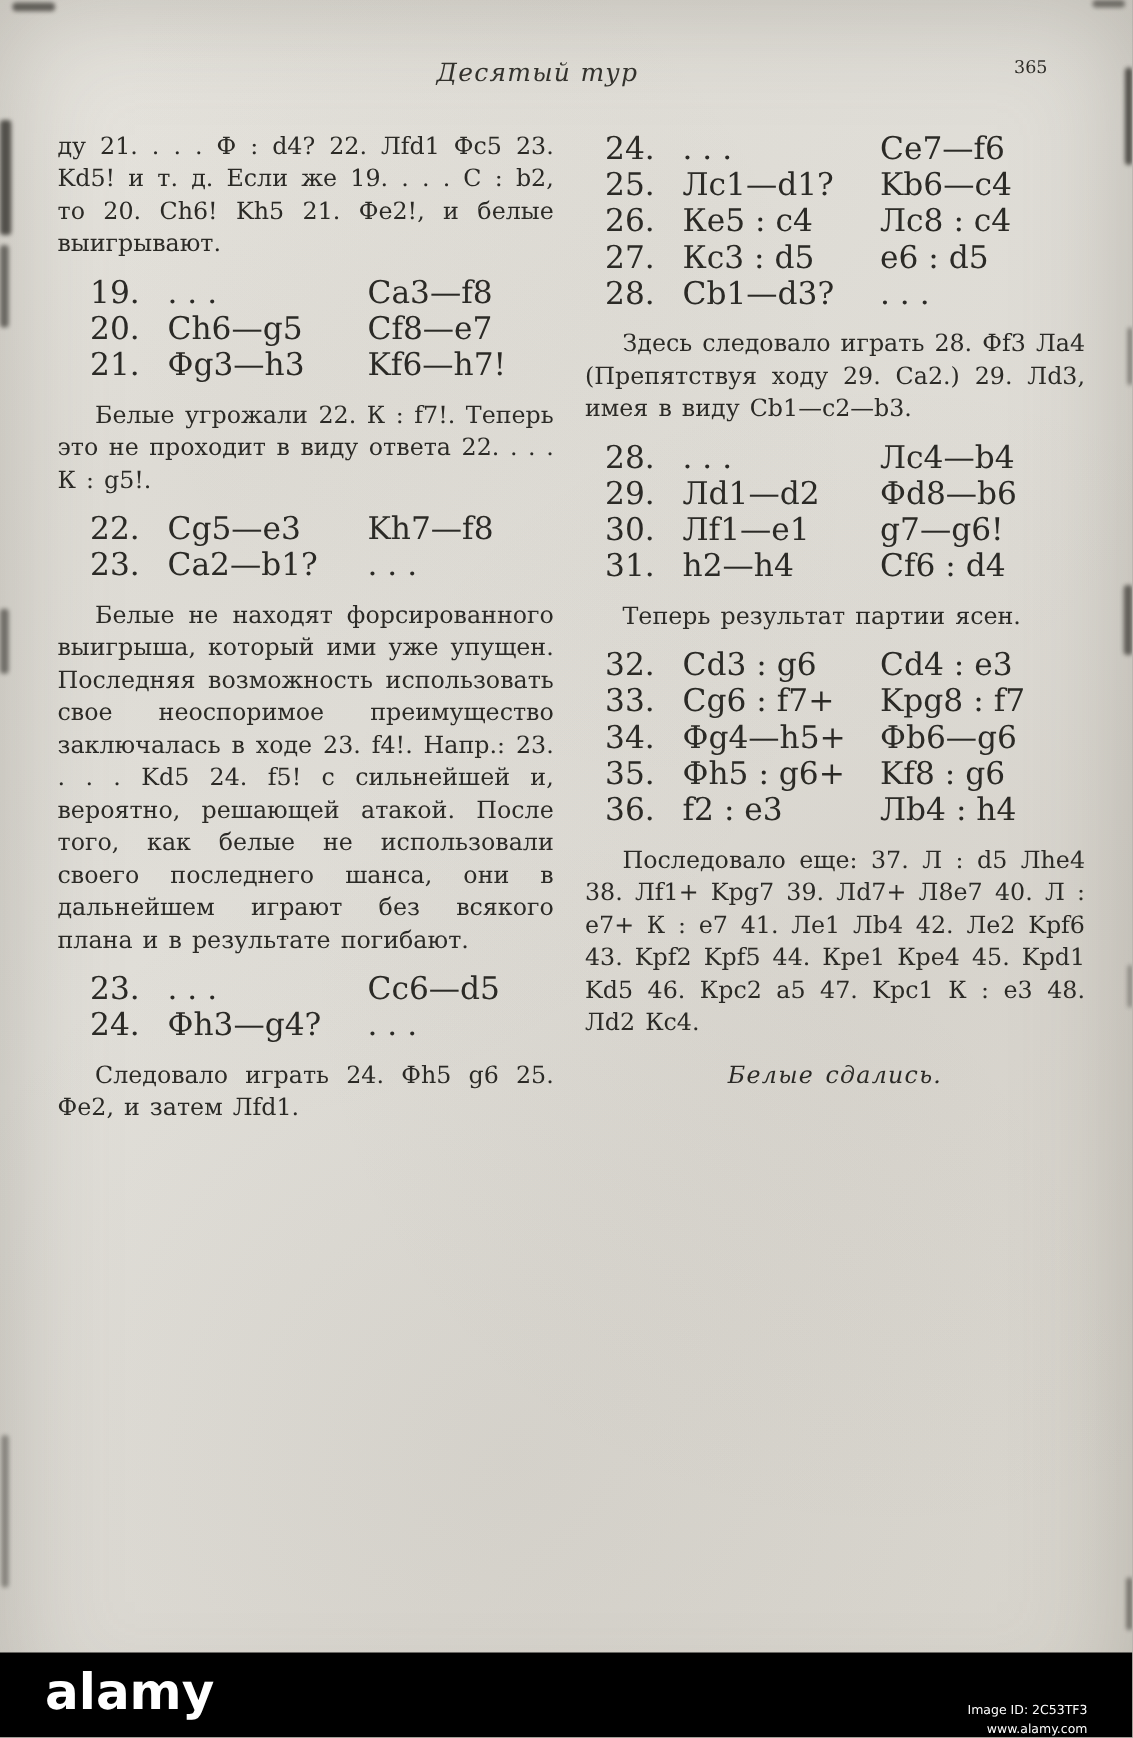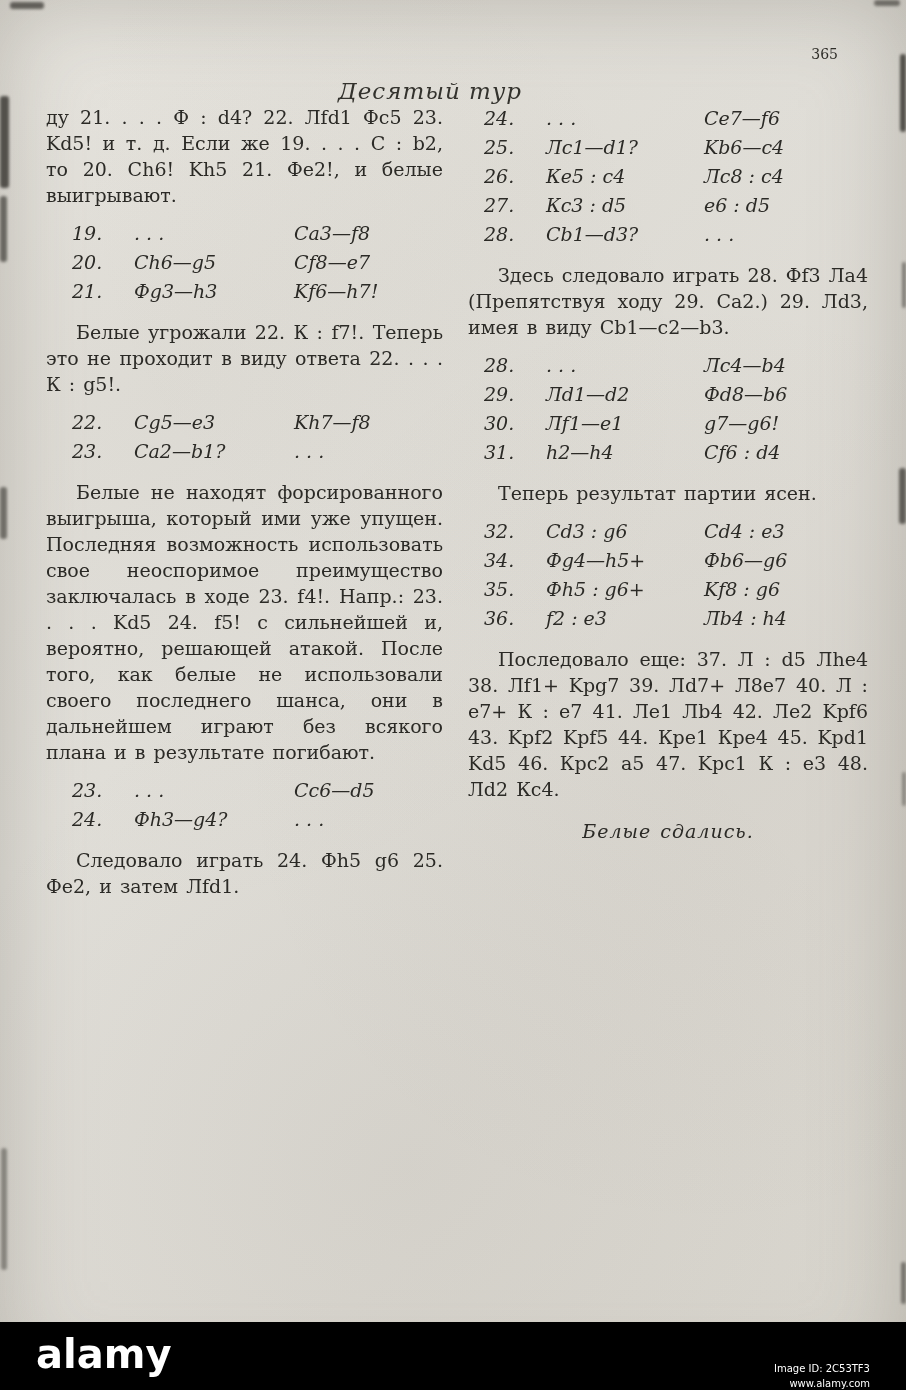--- a/index.html
+++ b/index.html
@@ -17,36 +17,36 @@
     background:
       radial-gradient(circle at 18% 28%, rgba(120,110,95,.07), transparent 42%),
       radial-gradient(circle at 78% 55%, rgba(110,100,88,.06), transparent 45%),
       radial-gradient(circle at 45% 84%, rgba(100,95,85,.07), transparent 40%),
       radial-gradient(circle at 60% 12%, rgba(130,120,100,.05), transparent 35%);
   }
 
   .header { position:absolute; top:46px; left:0; width:100%; height:30px; }
   .running-title {
     position:absolute; left:318px; width:224px; text-align:center;
-    font-style:italic; font-size:23px; letter-spacing:1px; color:#33322d;margin-top:32px;
+    font-style:italic; font-size:20px; letter-spacing:1px; color:#33322d;
   }
   .page-number {
     position:absolute; right:68px; font-size:14px; color:#2e2d28;
   }
 
   .col { position:absolute; top:94px; font-size:19px; line-height:26px; }
   .col-left  { left:46px;  width:397px; }
   .col-right { left:468px; width:400px; }
   .col > :first-child { margin-top:10px; }
 
   .para { text-align:justify; margin:6px 0 6px; word-spacing:2px; }
   .para.indent { text-indent:30px; }
   .para.result { text-align:center; text-indent:0; margin-top:16px; letter-spacing:1px;font-style:italic; }
 
-  .moves { margin:11px 0 13px; font-size:19px;font-style:italic; }
+  .moves { margin:11px 0 13px; font-size:25px; }
   .move-row { display:grid; grid-template-columns:82px 164px 1fr; line-height:29px; }
   .move-row .mc0 { padding-left:26px; }
   .move-row .mc1 { padding-left:6px; }
   .move-row .mc2 { padding-left:2px; }
   .col-right .move-row { grid-template-columns:72px 162px 1fr; }
   .col-right .move-row .mc0 { padding-left:16px; }
 
   
   .artifact { position:absolute; background:#34322d; pointer-events:none; border-radius:3px; filter:blur(1.5px); }
   .a-l1 { left:0;  top:96px;   width:9px;  height:92px;  opacity:.8; }
@@ -182,20 +182,25 @@
         </div>
       </div>
     <p class="para indent">Теперь результат партии ясен.</p>
     <div class="moves">
         <div class="move-row">
           <span class="mc mc0">32.</span>
           <span class="mc mc1">Cd3 : g6</span>
           <span class="mc mc2">Cd4 : е3</span>
         </div>
         <div class="move-row">
+          <span class="mc mc0">33.</span>
+          <span class="mc mc1">Cg6 : f7+</span>
+          <span class="mc mc2">Kpg8 : f7</span>
+        </div>
+        <div class="move-row">
           <span class="mc mc0">34.</span>
           <span class="mc mc1">Фg4—h5+</span>
           <span class="mc mc2">Фb6—g6</span>
         </div>
         <div class="move-row">
           <span class="mc mc0">35.</span>
           <span class="mc mc1">Фh5 : g6+</span>
           <span class="mc mc2">Kf8 : g6</span>
         </div>
         <div class="move-row">

